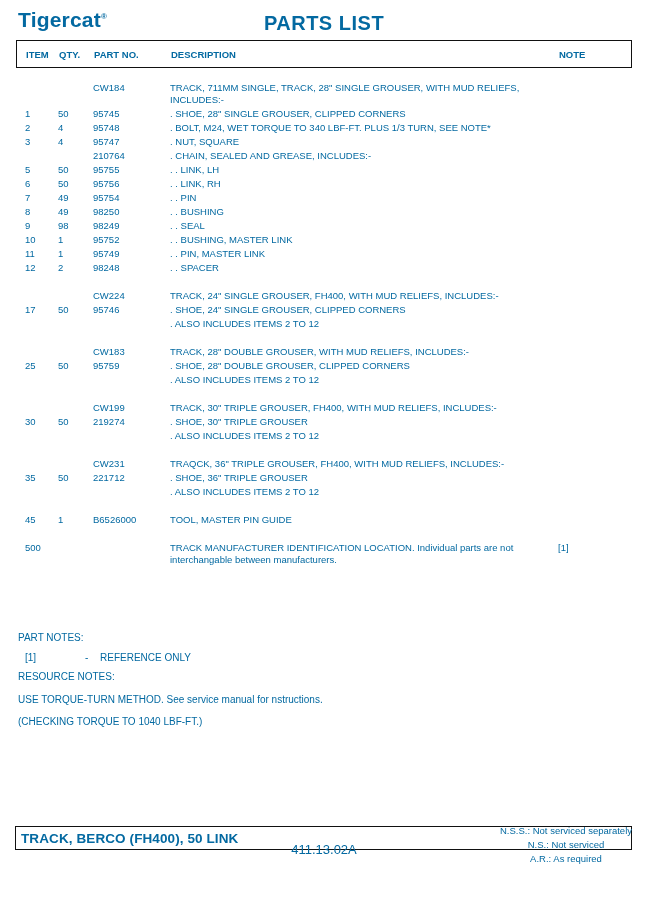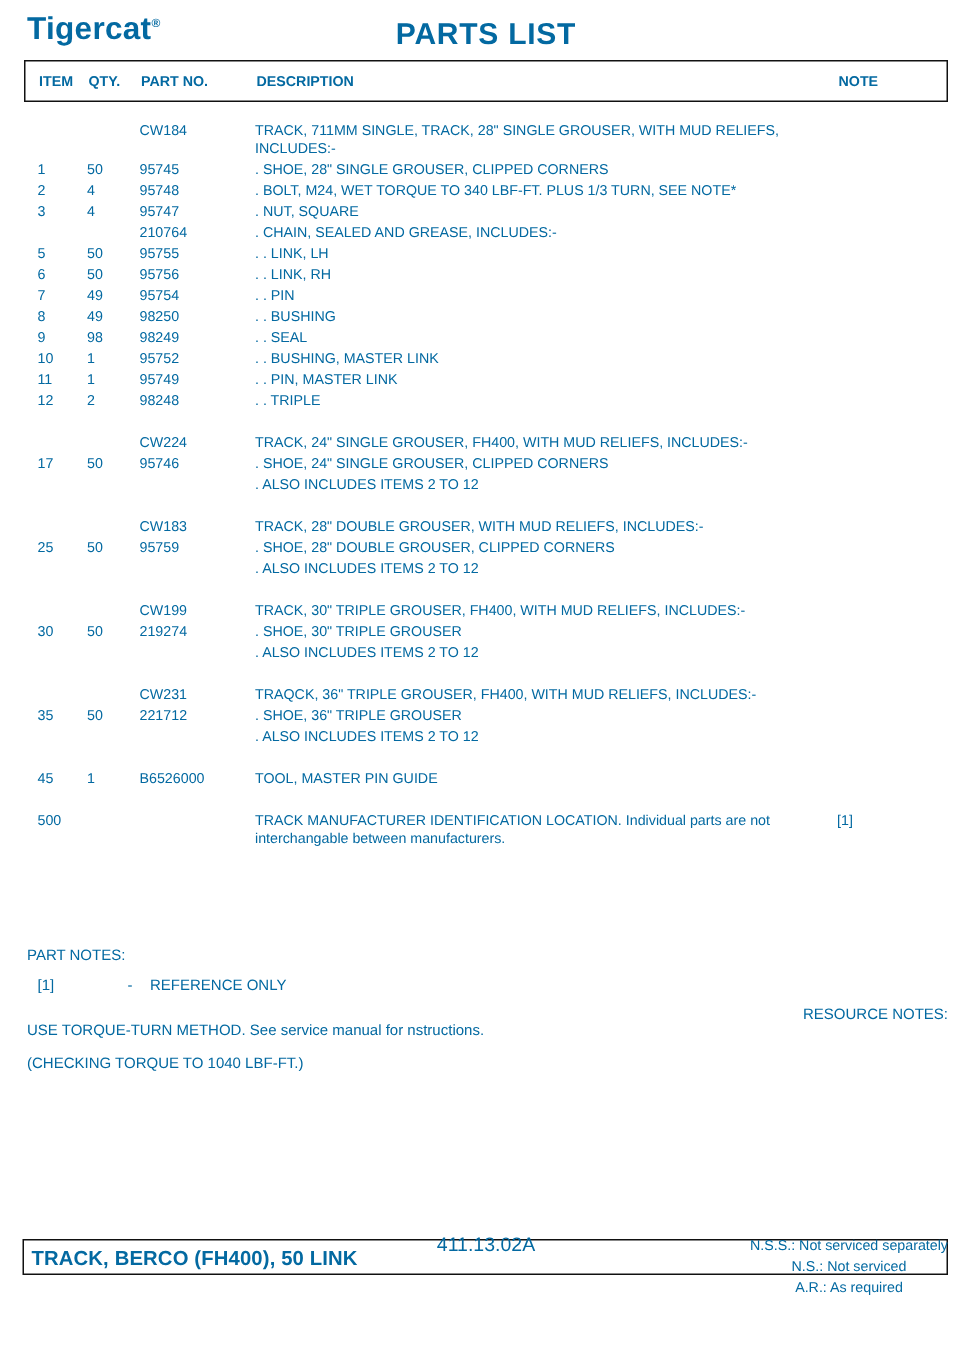--- a/index.html
+++ b/index.html
@@ -47,37 +47,37 @@
     padding-bottom: 2px;
   }
   .trow.brk { margin-top: 14px; }
   .cell.desc { white-space: pre-line; }
   
   .notes { margin: 64px 16px 0 18px; font-size: 10px; }
   .part-notes-label { margin-bottom: 9px; }
   .part-note-line { margin-bottom: 8px; padding-left: 7px; }
   .part-note-line .ref { display: inline-block; width: 60px; }
   .part-note-line .dash { display: inline-block; width: 15px; }
-  .resource-notes-label { margin-bottom: 0; text-align: right; }
+  .resource-notes-label { margin-bottom: 12px; }
   .resource-note-1 { margin-bottom: 11px; }
   
   .footer-box {
     position: absolute; left: 15px; right: 16px; top: 826px;
     border: 1px solid #111;
     height: 24px;
     display: flex; align-items: center;
     padding-left: 5px;
     font-size: 13.5px; font-weight: bold; letter-spacing: 0.1px;
   }
   .legend {
     position: absolute; right: 16px; top: 824px;
     text-align: center; font-size: 9.5px; line-height: 14px;
   }
   .doc-number {
-    position: absolute; left: 0; right: 0; top: 822px;
+    position: absolute; left: 0; right: 0; top: 842px;
     text-align: center; font-size: 13px;
   }
 </style>
 </head>
 <body>
 
 <div class="page">
 
   <div class="brand-row">
     <div class="brand"><span>Tigercat</span><sup>®</sup></div>
@@ -175,21 +175,21 @@
         <div class="cell item">11</div>
         <div class="cell qty">1</div>
         <div class="cell part">95749</div>
         <div class="cell desc">. . PIN, MASTER LINK</div>
         <div class="cell note"></div>
       </div>
       <div class="trow">
         <div class="cell item">12</div>
         <div class="cell qty">2</div>
         <div class="cell part">98248</div>
-        <div class="cell desc">. . TRIPLE</div>
+        <div class="cell desc">. . SPACER</div>
         <div class="cell note"></div>
       </div>
       <div class="trow brk">
         <div class="cell item"></div>
         <div class="cell qty"></div>
         <div class="cell part">CW224</div>
         <div class="cell desc">TRACK, 24" SINGLE GROUSER, FH400, WITH MUD RELIEFS, INCLUDES:-</div>
         <div class="cell note"></div>
       </div>
       <div class="trow">

